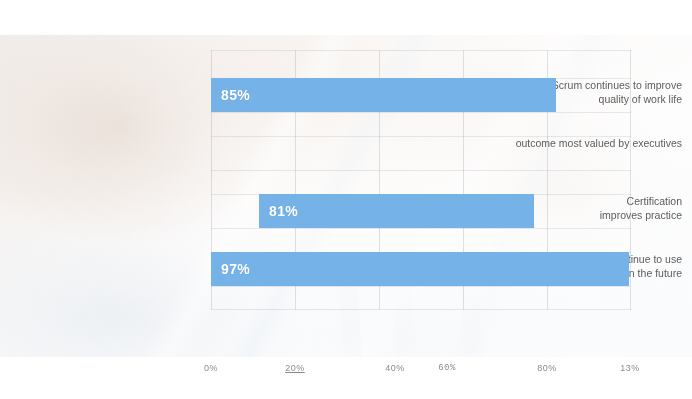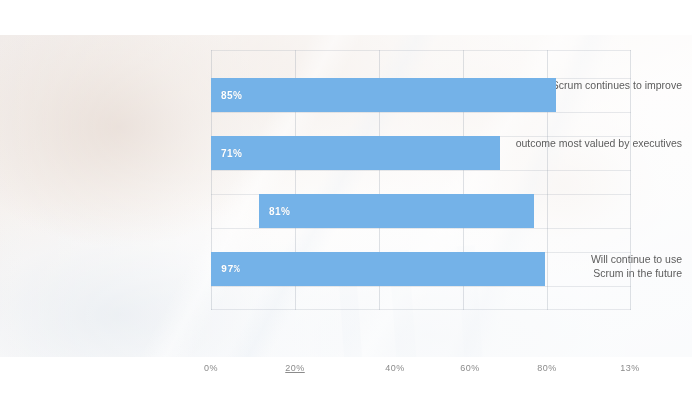--- a/index.html
+++ b/index.html
@@ -123,21 +123,21 @@
 
   .bar {
     position: absolute;
     height: 34px;
     background: #74b2e8;
     display: flex;
     align-items: center;
   }
   .bar-value {
     color: #ffffff;
-    font-size: 10px;
+    font-size: 14px;
     font-weight: bold;
     letter-spacing: 0.4px;
     margin-left: 10px;
     text-shadow: 0 0 1px rgba(0,0,0,0.12);
   }
 
   .cat-label {
     position: absolute;
     right: 0;
     width: 205px;
@@ -168,23 +168,28 @@
   <div id="photo-band">
     <div id="photo-streaks"></div>
     <div id="photo-artifacts"></div>
     <div id="photo-veil"></div>
   </div>
 
   <div id="chart">
 
     <div class="cat-label" style="top:78px;">
       <div>Scrum continues to improve</div>
+      <div>quality of work life</div>
     </div>
     <div class="cat-label" style="top:136px;">
       <div>outcome most valued by executives</div>
+    </div>
+    <div class="cat-label" style="top:194px;">
+      <div>Certification</div>
+      <div>improves practice</div>
     </div>
     <div class="cat-label" style="top:252px;">
       <div>Will continue to use</div>
       <div>Scrum in the future</div>
     </div>
 
     <div id="plot">
 
       <div class="rowline" style="top:0px;"></div>
       <div class="rowline" style="top:28px;"></div>
@@ -200,32 +205,29 @@
       <div class="gridline" style="left:0px;"></div>
       <div class="gridline" style="left:84px;"></div>
       <div class="gridline" style="left:168px;"></div>
       <div class="gridline" style="left:252px;"></div>
       <div class="gridline" style="left:336px;"></div>
       <div class="gridline" style="left:419px;"></div>
 
       <div class="bar" style="top:28px;  left:0; width:345px;">
         <span class="bar-value">85%</span>
       </div>
-      <div class="bar" style="top:86px;  left:0; width:289px;">
-        <span class="bar-value">71%</span>
-      </div>
       <div class="bar" style="top:144px; left:0; width:275px;margin-left:48px;">
         <span class="bar-value">81%</span>
       </div>
-      <div class="bar" style="top:202px; left:0; width:334px;font-family:Liberation Mono, monospace;">
+      <div class="bar" style="top:202px; left:0; width:418px;">
         <span class="bar-value">97%</span>
       </div>
 
       <div class="tick-label" style="left:0px;">0%</div>
       <div class="tick-label" style="left:84px;text-decoration:underline;">20%</div>
       <div class="tick-label" style="left:184px;">40%</div>
-      <div class="tick-label" style="left:259px;">60%</div>
+      <div class="tick-label" style="left:236px;font-family:Liberation Mono, monospace;">60%</div>
       <div class="tick-label" style="left:336px;">80%</div>
       <div class="tick-label" style="left:419px;">13%</div>
 
     </div>
   </div>
 </div>
 
 </body></html>

